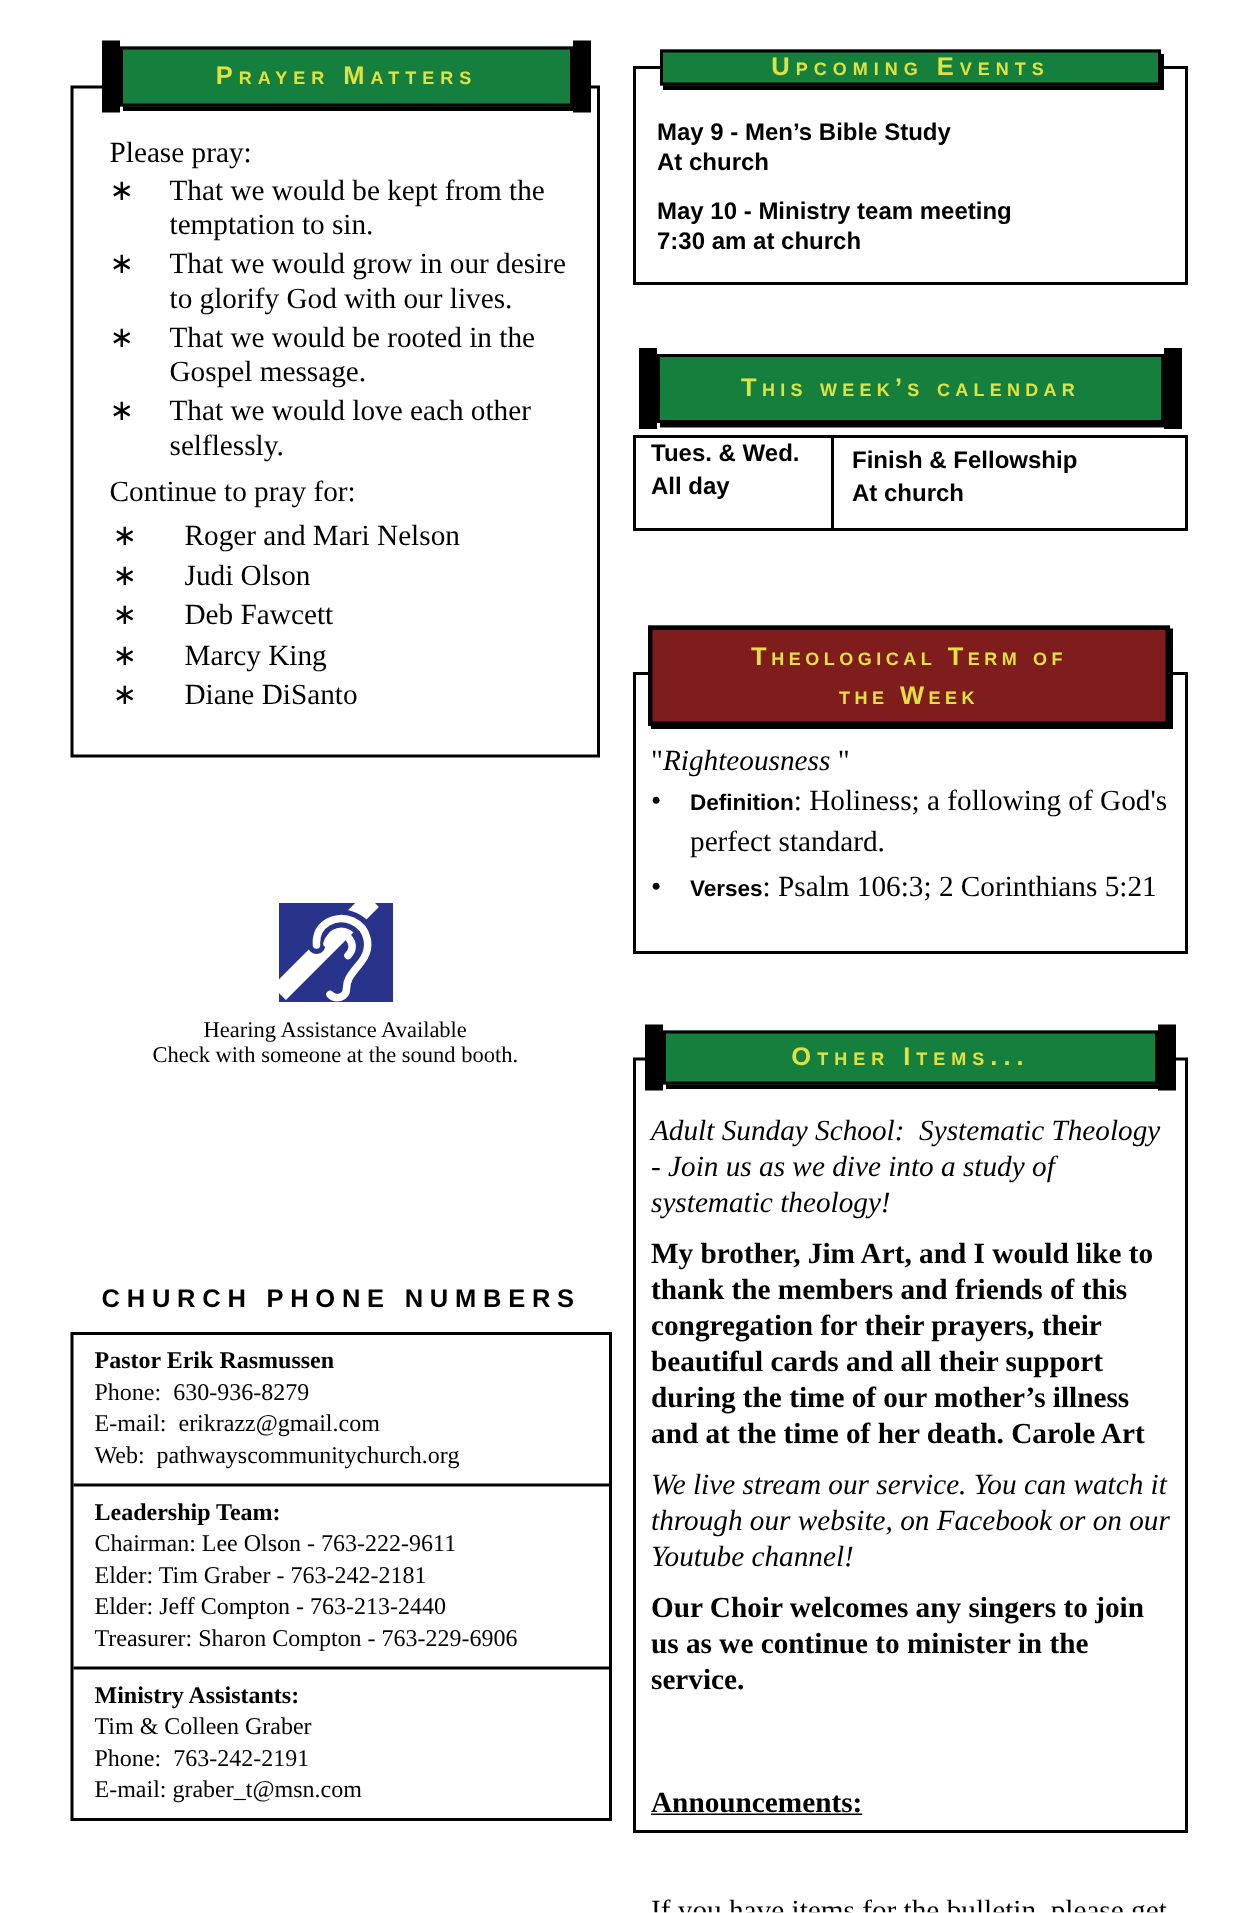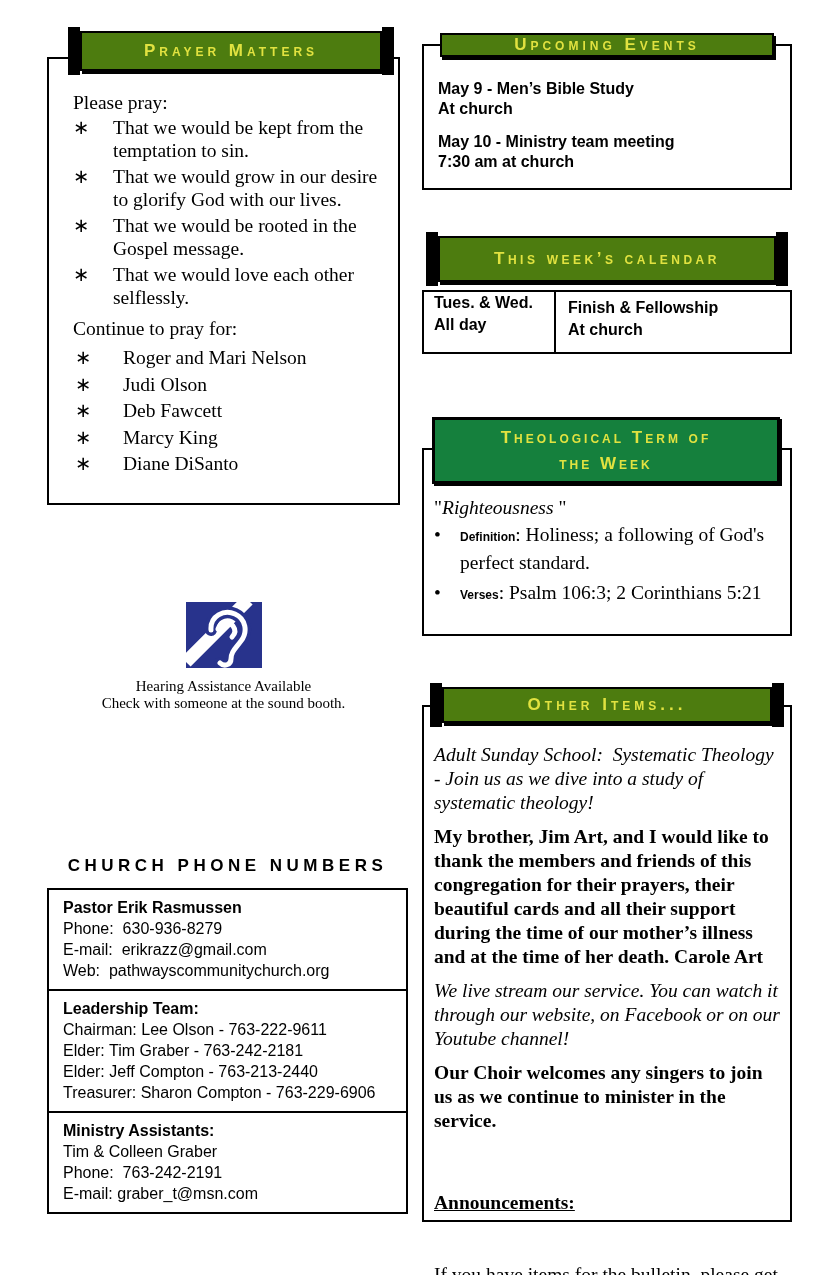--- a/index.html
+++ b/index.html
@@ -24,36 +24,36 @@
   }
 
   
   .cap-header {
     position: relative; z-index: 2;
     display: flex; align-items: stretch;
   }
   .cap { width: 12px; background: #000; }
   .hbar {
     flex: 1; margin: 4px 0;
-    background: #4d7c0f;
+    background: #15803d;
     border: 2px solid #000;
     box-shadow: 2px 3px 0 #000;
     display: flex; align-items: center; justify-content: center;
   }
   .htitle {
     font-family: "Liberation Sans", sans-serif;
     font-weight: bold; font-variant: small-caps;
     font-size: 17px; letter-spacing: 4px;
     color: #E1E240; white-space: nowrap;
   }
 
   
   .plain-header {
     position: relative; z-index: 2;
-    background: #15803d;
+    background: #7f1d1d;
     border: 3px solid #000;
     box-shadow: 2px 2px 0 #000;
     text-align: center;
     padding: 5px 0 4px 0;
   }
   .plain-header .htitle { display: block; line-height: 26px; letter-spacing: 3px; }
 
   .flow { position: relative; z-index: 1; }
 
   
@@ -84,36 +84,36 @@
   }
   .cal-c1 { width: 132px; border-right: 2px solid #000; padding: 0 8px 5px 10px; }
   .cal-c2 { flex: 1; padding: 5px 0 5px 12px; }
 
   
   .theo-content { padding: 12px 10px 0 12px; font-size: 19.5px; line-height: 26px; }
   .theo-term-line { margin-bottom: 3px; line-height: 23px; }
   .theo-term { font-style: italic; }
   .t-item { padding-left: 26px; text-indent: -26px; margin-bottom: 4px; }
   .t-bullet { display: inline-block; width: 26px; text-indent: 0; }
-  .t-label { font-family: "Liberation Sans", sans-serif; font-weight: bold; font-size: 12px; text-align: right; }
+  .t-label { font-family: "Liberation Sans", sans-serif; font-weight: bold; font-size: 15px; text-align: right; }
 
   
   .hearing { text-align: center; }
   .hear-text { margin-top: 6px; font-size: 15px; line-height: 17px; }
 
   
   .ph-heading {
     text-align: center;
     font-family: "Liberation Sans", sans-serif;
     font-weight: bold; font-size: 17px; letter-spacing: 4.5px;
     white-space: nowrap;
   }
   .ph-box {
     margin-top: 12px; border: 2px solid #000;
-    font-family: Liberation Sans, sans-serif;
+    font-family: Liberation Serif, serif;
     font-size: 16px; line-height: 21px;
   }
   .ph-sec { padding: 7px 10px 8px 14px; }
   .ph-sec + .ph-sec { border-top: 2px solid #000; }
   .ph-title { font-weight: bold; }
   .ph-line { white-space: pre-wrap; }
 
   
   .other-content { padding: 16px 12px 0 12px; font-size: 19.5px; line-height: 24px; }
   .op { margin-bottom: 10px; white-space: pre-wrap; }

